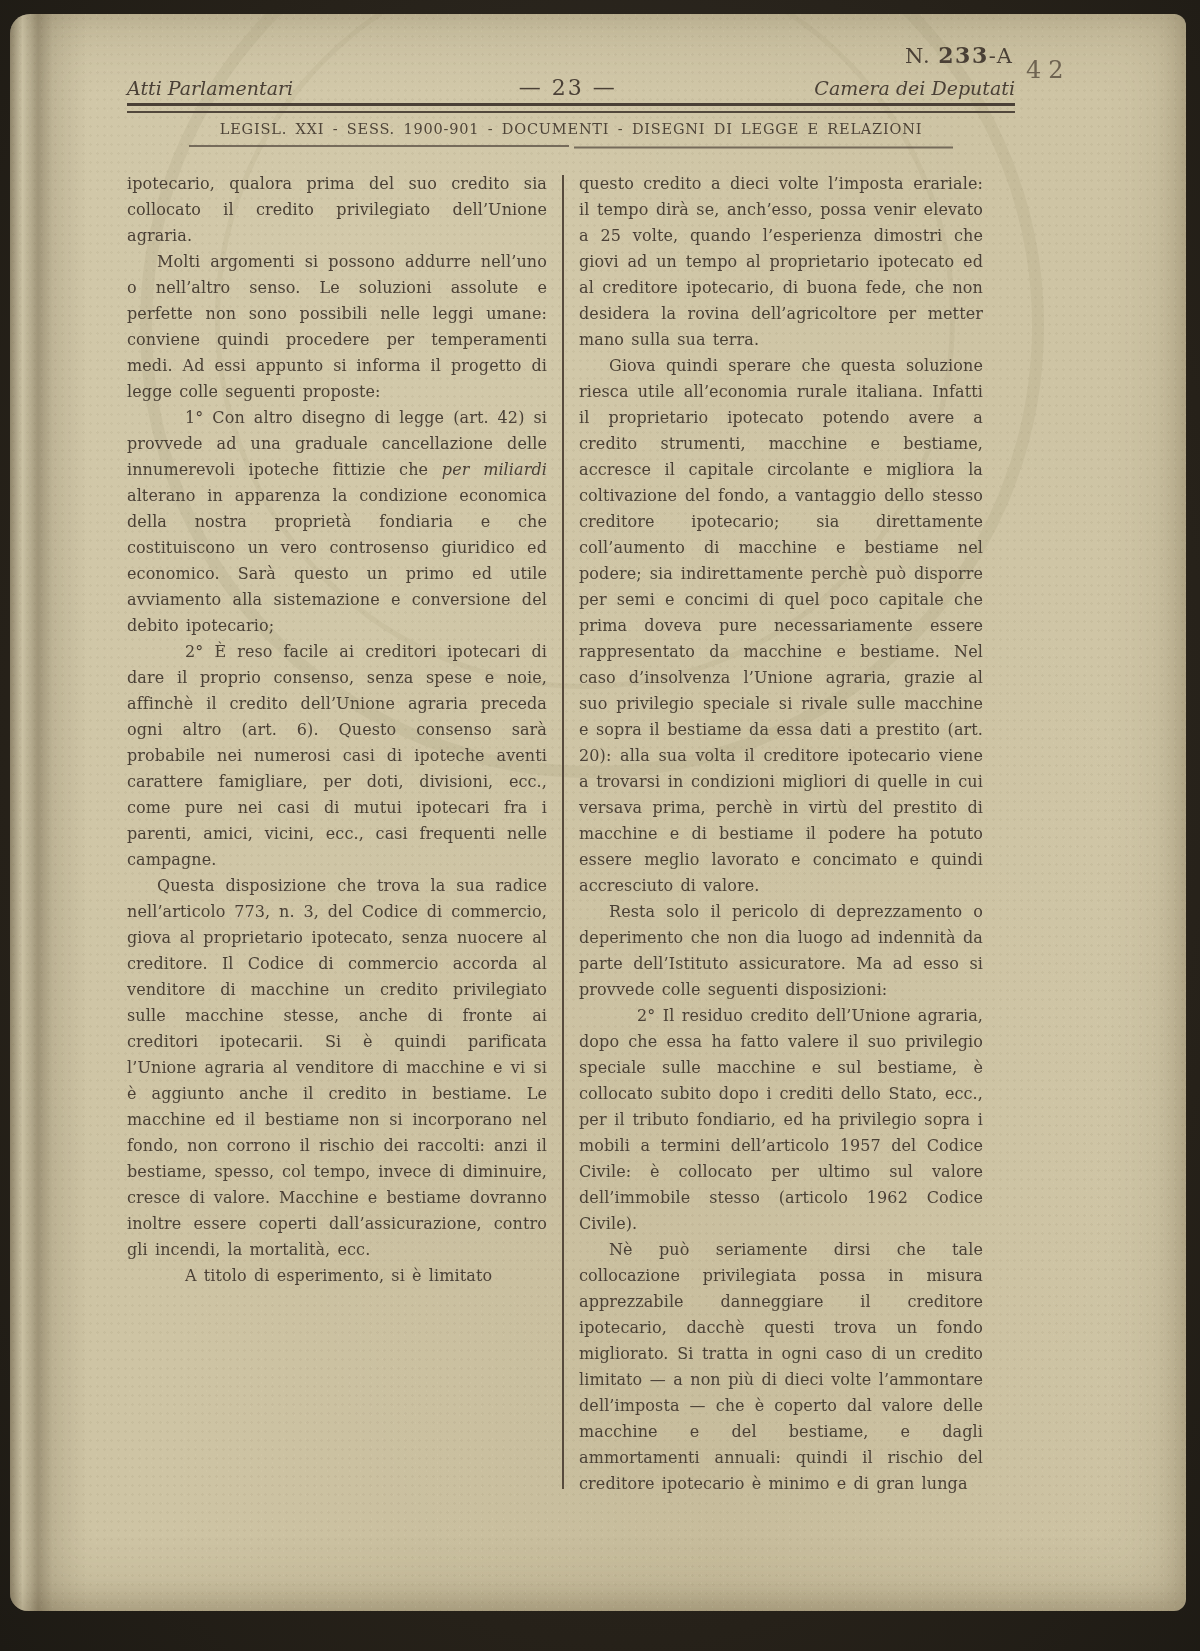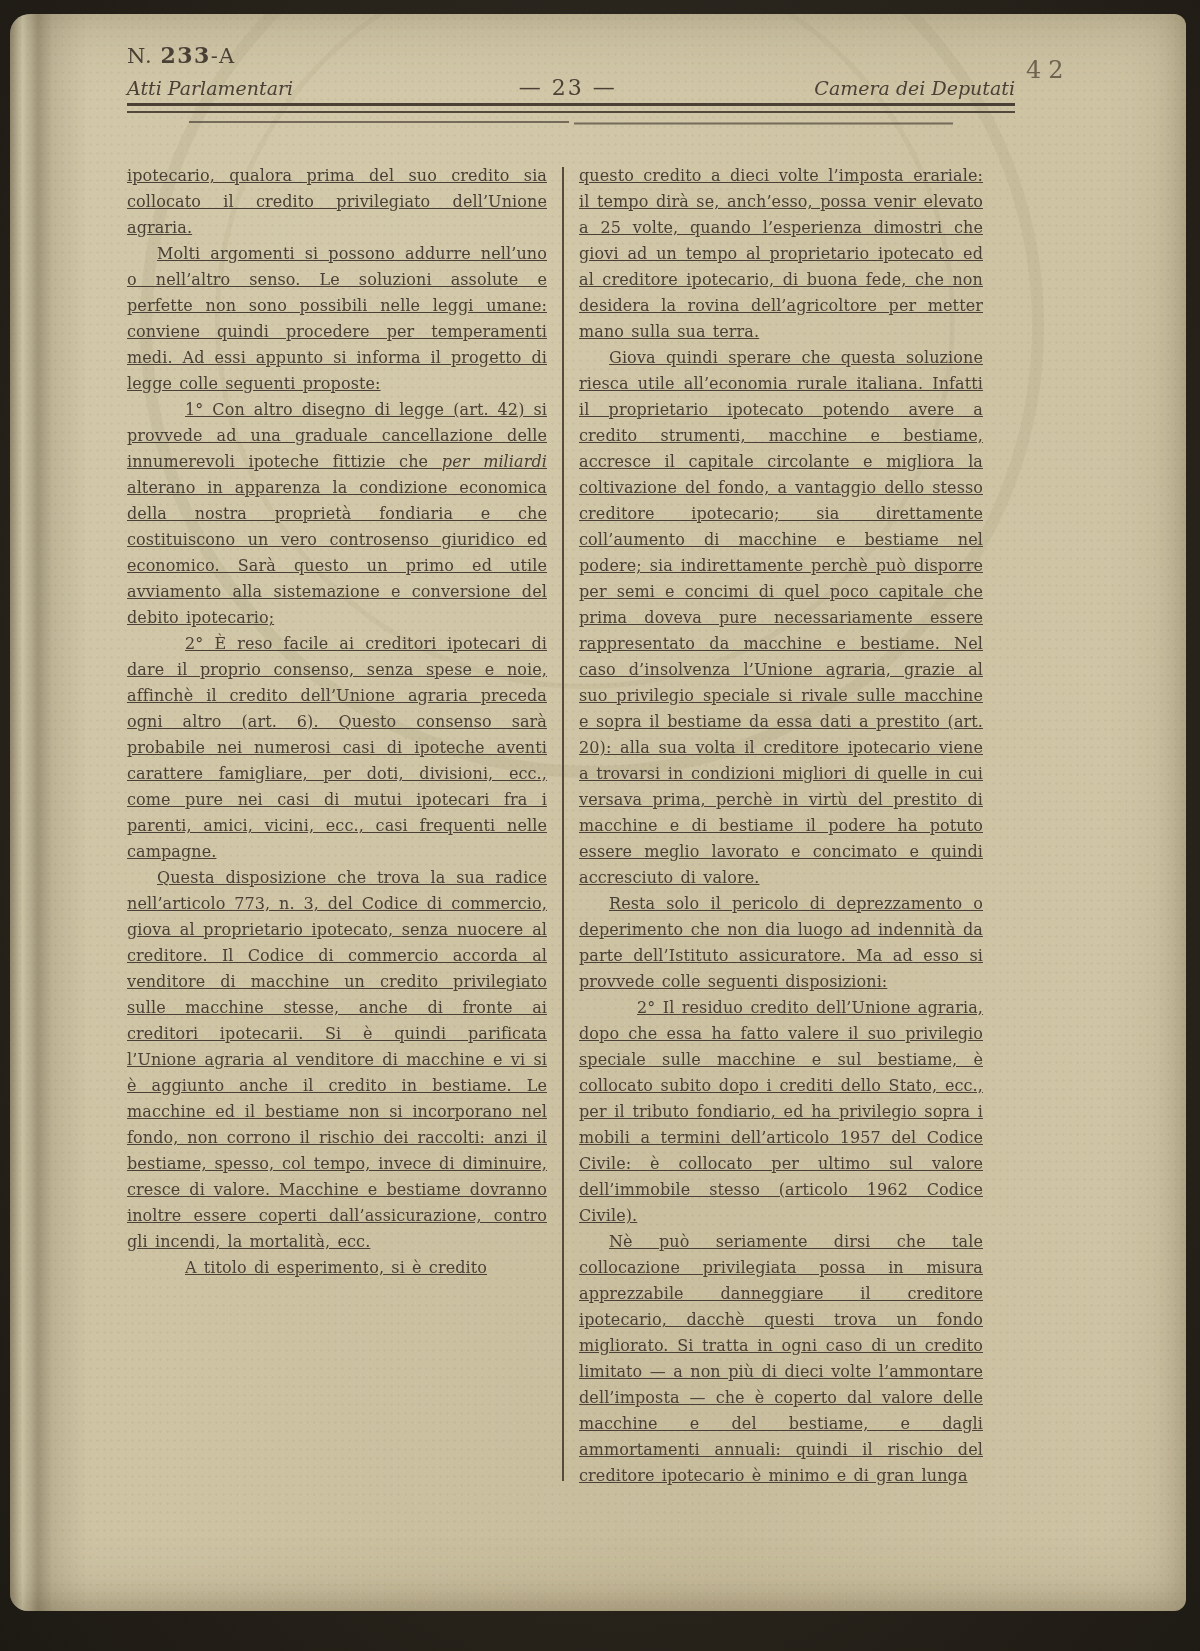--- a/index.html
+++ b/index.html
@@ -44,37 +44,37 @@
   .wm1, .wm2 {
     position: absolute; border-radius: 50%; pointer-events: none;
   }
   .wm1 { left: 130px; top: -140px; width: 880px; height: 880px; border: 12px solid rgba(150,140,104,0.14); }
   .wm2 { left: 205px; top: -65px; width: 730px; height: 730px; border: 5px solid rgba(150,140,104,0.11); }
   .page-stamp {
     position: absolute; left: 1016px; top: 42px;
     font-size: 24px; letter-spacing: 7px; color: #6e6351;
   }
   .print { position: absolute; left: 117px; top: 28px; width: 888px; color: #4a4036; }
-  .doc-num { font-size: 21px; letter-spacing: 1px; padding-right: 2px; }
+  .doc-num { text-align: right; font-size: 21px; letter-spacing: 1px; padding-right: 2px; }
   .doc-num .b { font-weight: bold; font-size: 22px; letter-spacing: 1.5px; }
   .masthead { display: flex; justify-content: space-between; align-items: center; margin-top: 7px; }
   .masthead .it-t { font-style: italic; font-size: 19px; }
   .masthead .pg { font-size: 22px; letter-spacing: 2px; transform: translateX(14px); }
   .rule-double {
     margin-top: 3px; height: 5px;
     border-top: 3px solid #4a4036; border-bottom: 2px solid #52483c;
   }
   .session {
     text-align: center; font-size: 14.5px; letter-spacing: 0.8px; word-spacing: 3px;
     margin-top: 8px; color: #4e4438;
   }
   .rule-thin { margin: 8px auto 0 auto; width: 86%; display: flex; gap: 5px; }
   .rule-thin i { display: block; flex: 1; height: 0; border-top: 2px solid rgba(74,64,54,0.68); }
   .rule-thin i.seg2 { transform: translateY(1.5px); }
-  .columns { display: flex; margin-top: 40px; text-decoration: underline; }
+  .columns { display: flex; margin-top: 24px; }
   .col { }
   .col-left  { width: 420px; }
   .col-right { width: 404px; }
   .divider { width: 2px; background: #564a3c; margin: 4px 15px 8px 15px; }
   .col p {
     margin: 0; text-align: justify;
     font-size: 16px; line-height: 26px;
     color: #4a4036; word-spacing: 2px; letter-spacing: 0.1px;
   }
   .p-no  { text-indent: 0; }
@@ -100,34 +100,35 @@
       </div>
 
       <div class="masthead">
         <span class="it-t">Atti Parlamentari</span>
         <span class="pg">— 23 —</span>
         <span class="it-t">Camera dei Deputati</span>
       </div>
 
       <div class="rule-double"></div>
 
+      <div class="session">LEGISL. XXI - SESS. 1900-901 - DOCUMENTI - DISEGNI DI LEGGE E RELAZIONI</div>
 
       <div class="rule-thin">
         <i></i>
         <i class="seg2"></i>
       </div>
 
       <div class="columns">
         <div class="col col-left">
             <p class="p-no"><span>ipotecario, qualora prima del suo credito sia collocato il credito privilegiato dell’Unione agraria.</span></p>
             <p class="p-in"><span>Molti argomenti si possono addurre nell’uno o nell’altro senso. Le soluzioni assolute e perfette non sono possibili nelle leggi umane: conviene quindi procedere per temperamenti medi. Ad essi appunto si informa il progetto di legge colle seguenti proposte:</span></p>
             <p class="p-num"><span>1° Con altro disegno di legge (art. 42) si provvede ad una graduale cancellazione delle innumerevoli ipoteche fittizie che </span><span class="it">per miliardi</span><span> alterano in apparenza la condizione economica della nostra proprietà fondiaria e che costituiscono un vero controsenso giuridico ed economico. Sarà questo un primo ed utile avviamento alla sistemazione e conversione del debito ipotecario;</span></p>
             <p class="p-num"><span>2° È reso facile ai creditori ipotecari di dare il proprio consenso, senza spese e noie, affinchè il credito dell’Unione agraria preceda ogni altro (art. 6). Questo consenso sarà probabile nei numerosi casi di ipoteche aventi carattere famigliare, per doti, divisioni, ecc., come pure nei casi di mutui ipotecari fra i parenti, amici, vicini, ecc., casi frequenti nelle campagne.</span></p>
             <p class="p-in"><span>Questa disposizione che trova la sua radice nell’articolo 773, n. 3, del Codice di commercio, giova al proprietario ipotecato, senza nuocere al creditore. Il Codice di commercio accorda al venditore di macchine un credito privilegiato sulle macchine stesse, anche di fronte ai creditori ipotecarii. Si è quindi parificata l’Unione agraria al venditore di macchine e vi si è aggiunto anche il credito in bestiame. Le macchine ed il bestiame non si incorporano nel fondo, non corrono il rischio dei raccolti: anzi il bestiame, spesso, col tempo, invece di diminuire, cresce di valore. Macchine e bestiame dovranno inoltre essere coperti dall’assicurazione, contro gli incendi, la mortalità, ecc.</span></p>
-            <p class="p-num"><span>A titolo di esperimento, si è credito</span></p>
+            <p class="p-num"><span>A titolo di esperimento, si è limitato</span></p>
           </div>
         <div class="divider"></div>
         <div class="col col-right">
             <p class="p-no"><span>questo credito a dieci volte l’imposta erariale: il tempo dirà se, anch’esso, possa venir elevato a 25 volte, quando l’esperienza dimostri che giovi ad un tempo al proprietario ipotecato ed al creditore ipotecario, di buona fede, che non desidera la rovina dell’agricoltore per metter mano sulla sua terra.</span></p>
             <p class="p-in"><span>Giova quindi sperare che questa soluzione riesca utile all’economia rurale italiana. Infatti il proprietario ipotecato potendo avere a credito strumenti, macchine e bestiame, accresce il capitale circolante e migliora la coltivazione del fondo, a vantaggio dello stesso creditore ipotecario; sia direttamente coll’aumento di macchine e bestiame nel podere; sia indirettamente perchè può disporre per semi e concimi di quel poco capitale che prima doveva pure necessariamente essere rappresentato da macchine e bestiame. Nel caso d’insolvenza l’Unione agraria, grazie al suo privilegio speciale si rivale sulle macchine e sopra il bestiame da essa dati a prestito (art. 20): alla sua volta il creditore ipotecario viene a trovarsi in condizioni migliori di quelle in cui versava prima, perchè in virtù del prestito di macchine e di bestiame il podere ha potuto essere meglio lavorato e concimato e quindi accresciuto di valore.</span></p>
             <p class="p-in"><span>Resta solo il pericolo di deprezzamento o deperimento che non dia luogo ad indennità da parte dell’Istituto assicuratore. Ma ad esso si provvede colle seguenti disposizioni:</span></p>
             <p class="p-num"><span>2° Il residuo credito dell’Unione agraria, dopo che essa ha fatto valere il suo privilegio speciale sulle macchine e sul bestiame, è collocato subito dopo i crediti dello Stato, ecc., per il tributo fondiario, ed ha privilegio sopra i mobili a termini dell’articolo 1957 del Codice Civile: è collocato per ultimo sul valore dell’immobile stesso (articolo 1962 Codice Civile).</span></p>
             <p class="p-in"><span>Nè può seriamente dirsi che tale collocazione privilegiata possa in misura apprezzabile danneggiare il creditore ipotecario, dacchè questi trova un fondo migliorato. Si tratta in ogni caso di un credito limitato — a non più di dieci volte l’ammontare dell’imposta — che è coperto dal valore delle macchine e del bestiame, e dagli ammortamenti annuali: quindi il rischio del creditore ipotecario è minimo e di gran lunga</span></p>
           </div>
       </div>

